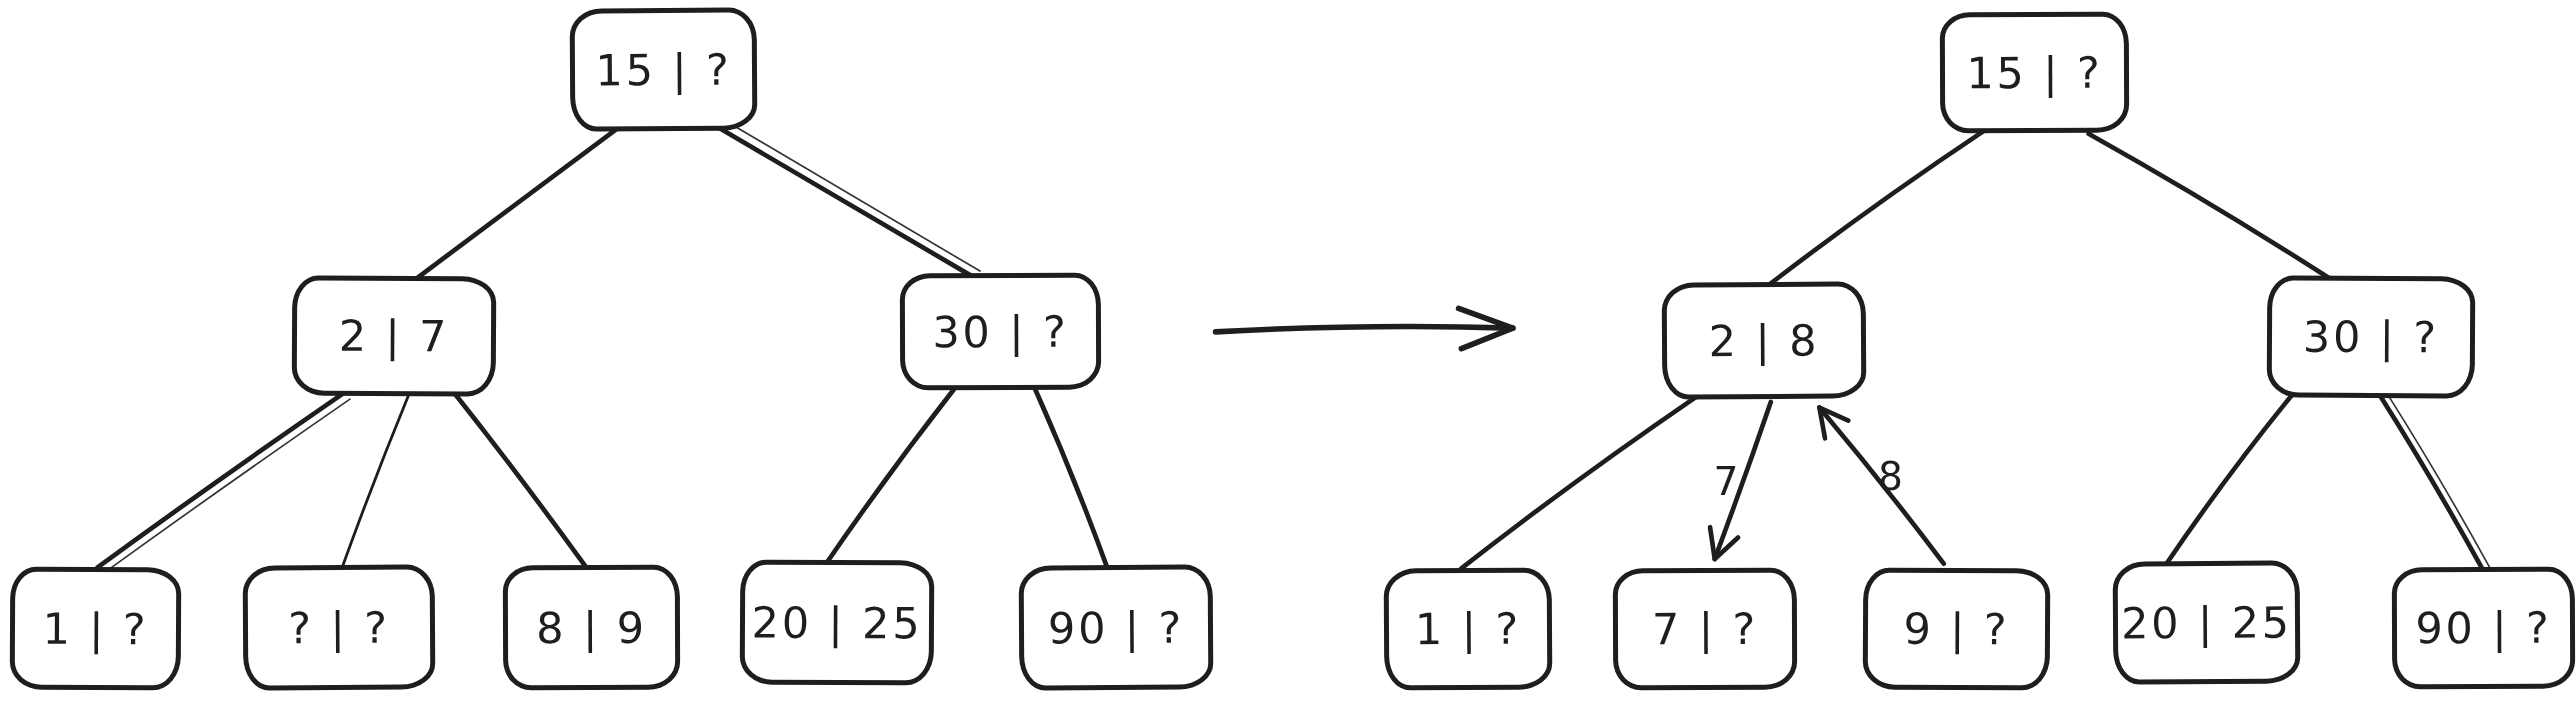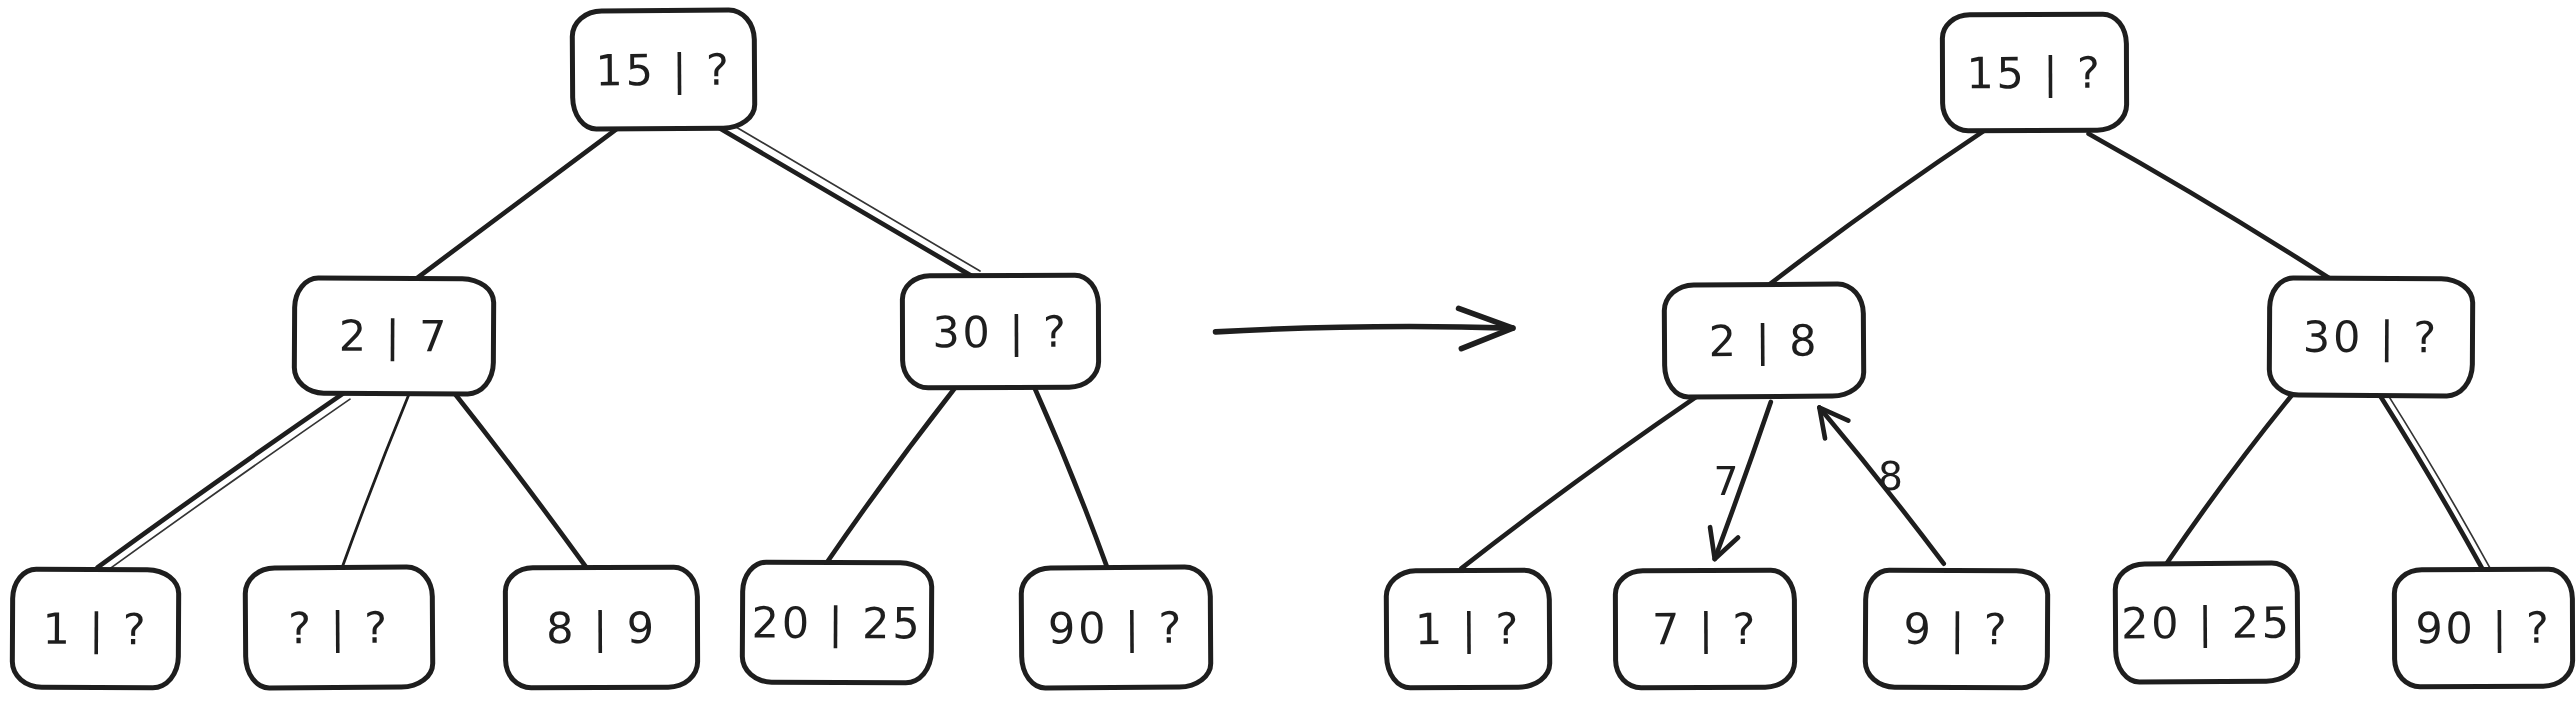--- a/index.html
+++ b/index.html
@@ -90,21 +90,21 @@
       <path class="arrow-small" d="M1946,436 L1952,469 M1946,436 L1977,450"></path>
       <text class="arrow-label" x="2022" y="524" text-anchor="middle">8</text>
     </g>
   </svg>
 
   <div class="node r1" style="left:570px; top:7.5px;   width:187px; height:123px;">15 | ?</div>
   <div class="node r2" style="left:292px; top:276px; width:204px; height:120px;">2 | 7</div>
   <div class="node r3" style="left:900px; top:273px; width:201px; height:117px;">30 | ?</div>
   <div class="node r2" style="left:10.3px;  top:567px; width:171px; height:123px;">1 | ?</div>
   <div class="node r1" style="left:243px; top:565px; width:192px; height:125px;">? | ?</div>
-  <div class="node r3" style="left:503px; top:565px; width:197px; height:125px;">8 | 9</div>
+  <div class="node r3" style="left:503px; top:565px; width:177px; height:125px;">8 | 9</div>
   <div class="node r2" style="left:740px; top:560px; width:194px; height:125px;">20 | 25</div>
   <div class="node r1" style="left:1019px;top:565px; width:194px; height:125px;">90 | ?</div>
 
   <div class="node r3" style="left:1940px;top:12px;  width:189px; height:121px;">15 | ?</div>
   <div class="node r1" style="left:1662px;top:282px; width:204px; height:117px;">2 | 8</div>
   <div class="node r2" style="left:2267px;top:276px; width:208px; height:122px;">30 | ?</div>
   <div class="node r1" style="left:1384px;top:568px; width:168px; height:122px;">1 | ?</div>
   <div class="node r3" style="left:1613px;top:568px; width:184px; height:122px;">7 | ?</div>
   <div class="node r2" style="left:1863px;top:568px; width:187px; height:122px;">9 | ?</div>
   <div class="node r1" style="left:2113px;top:561px; width:187px; height:123px;">20 | 25</div>

